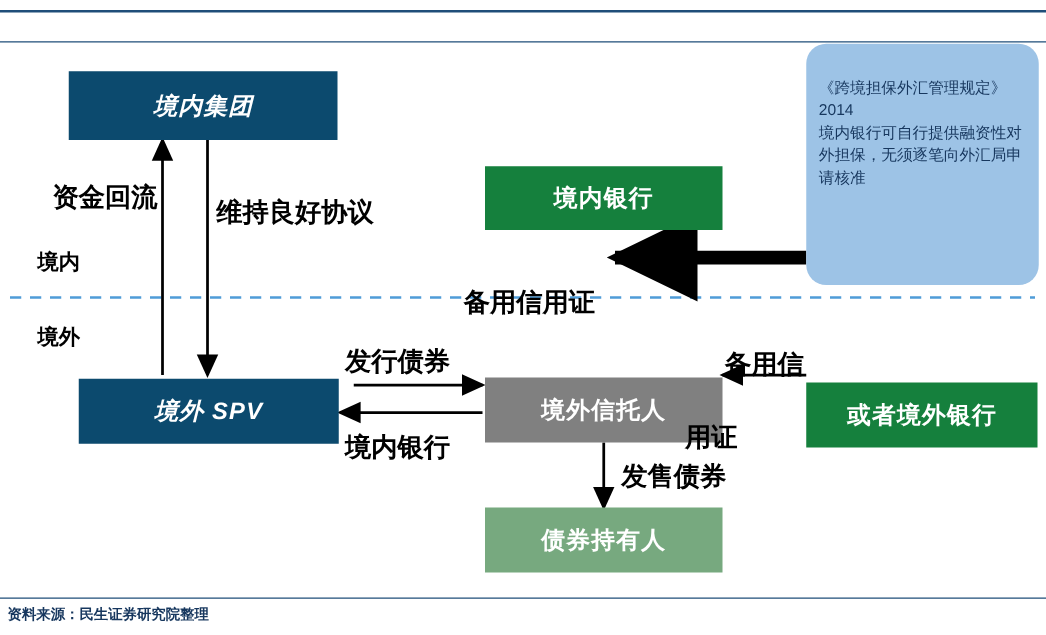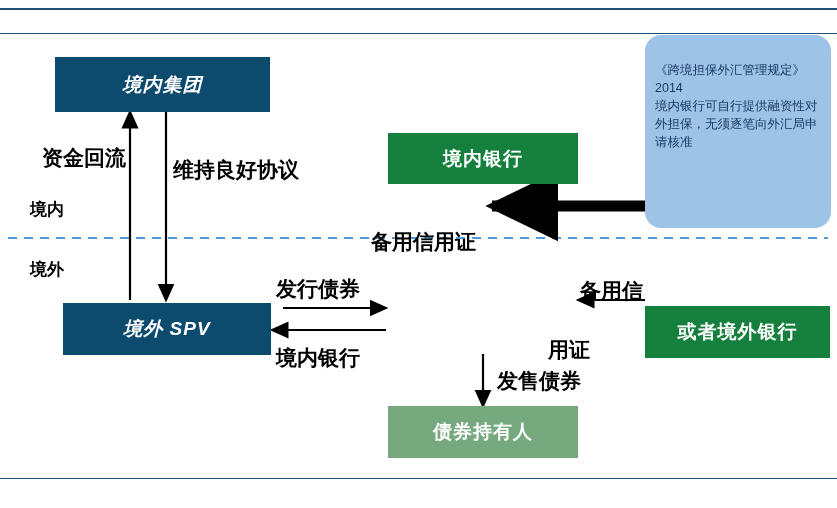--- a/index.html
+++ b/index.html
@@ -159,20 +159,23 @@
   </div>
 
   <div class="box orange" style="left:388px; top:133px; width:190px; height:51px;">
     <span>境内银行</span>
   </div>
 
   <div class="box blue" style="left:63px; top:303px; width:208px; height:52px;">
     <span>境外 SPV</span>
   </div>
 
+  <div class="box gray" style="left:388px; top:302px; width:190px; height:52px;">
+    <span>境外信托人</span>
+  </div>
 
   <div class="box orange" style="left:645px; top:306px; width:185px; height:52px;">
     <span>或者境外银行</span>
   </div>
 
   <div class="box green" style="left:388px; top:406px; width:190px; height:52px;">
     <span>债券持有人</span>
   </div>
 
   <div class="note-box" style="left:645px; top:35px; width:186px; height:193px;border-radius:16px;">
@@ -194,14 +197,15 @@
 
   <div class="lbl" style="left:276px; top:344px;">境内银行</div>
 
   <div class="lbl" style="left:580px; top:277px;">备用信</div>
 
   <div class="lbl" style="left:548px; top:336px;">用证</div>
 
   <div class="lbl" style="left:497px; top:367px;">发售债券</div>
 
   <div class="footer-rule"></div>
+  <div class="footer-text">资料来源：民生证券研究院整理</div>
 
 </div>
 
 </body></html>

